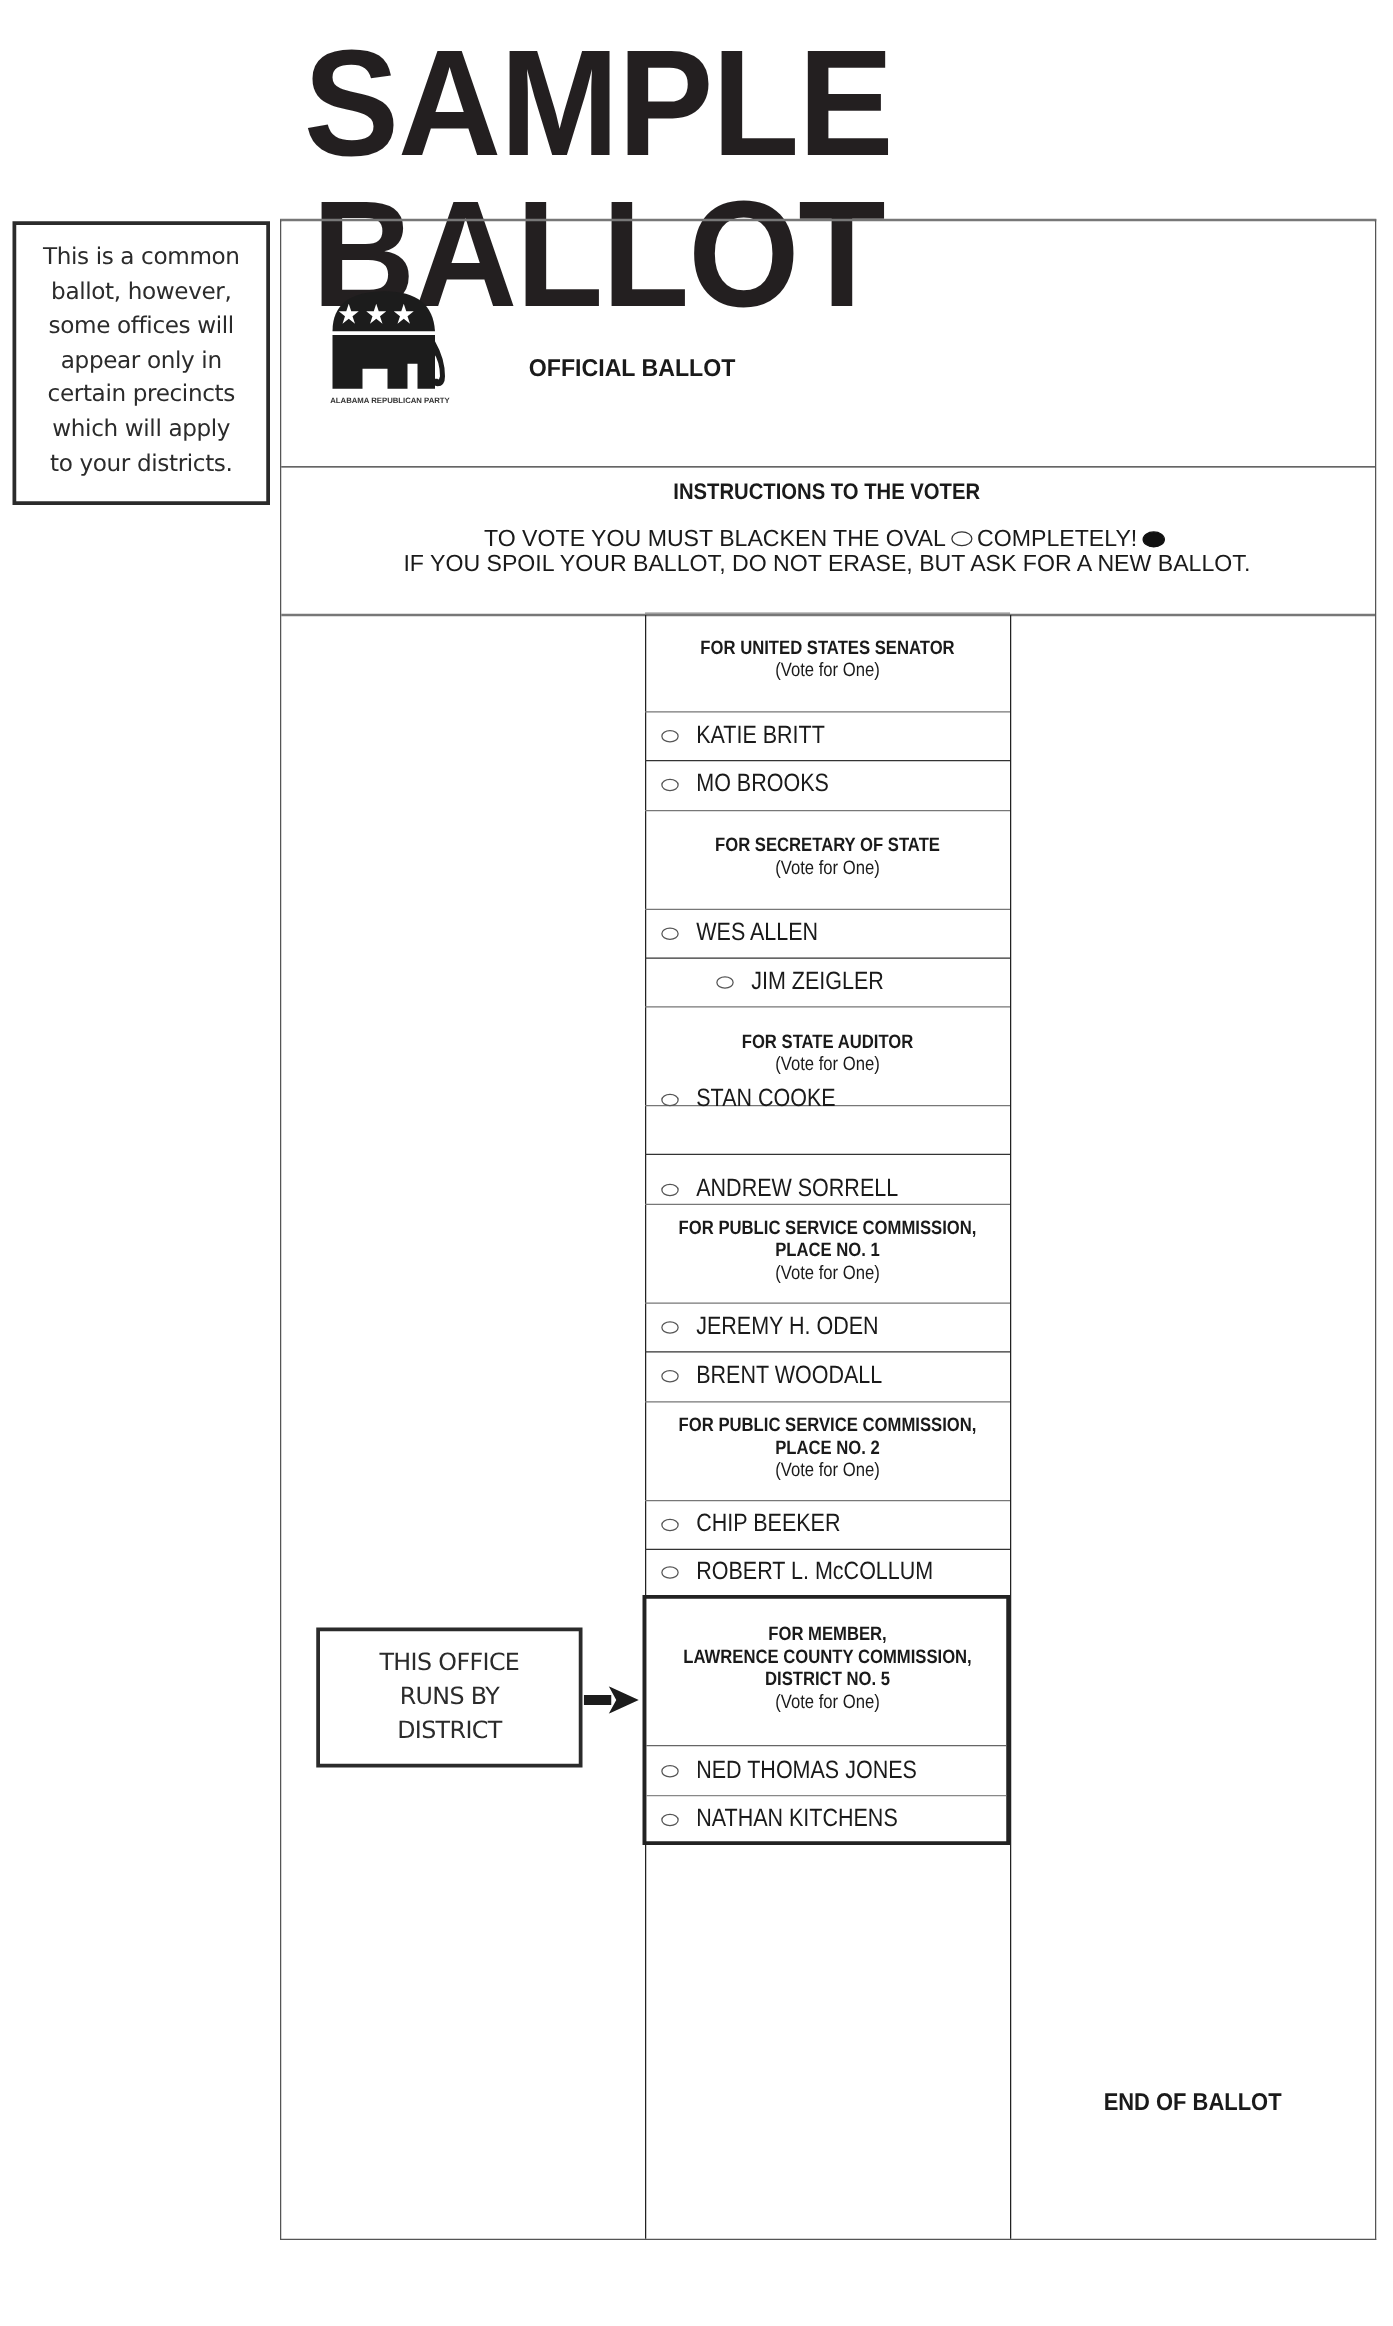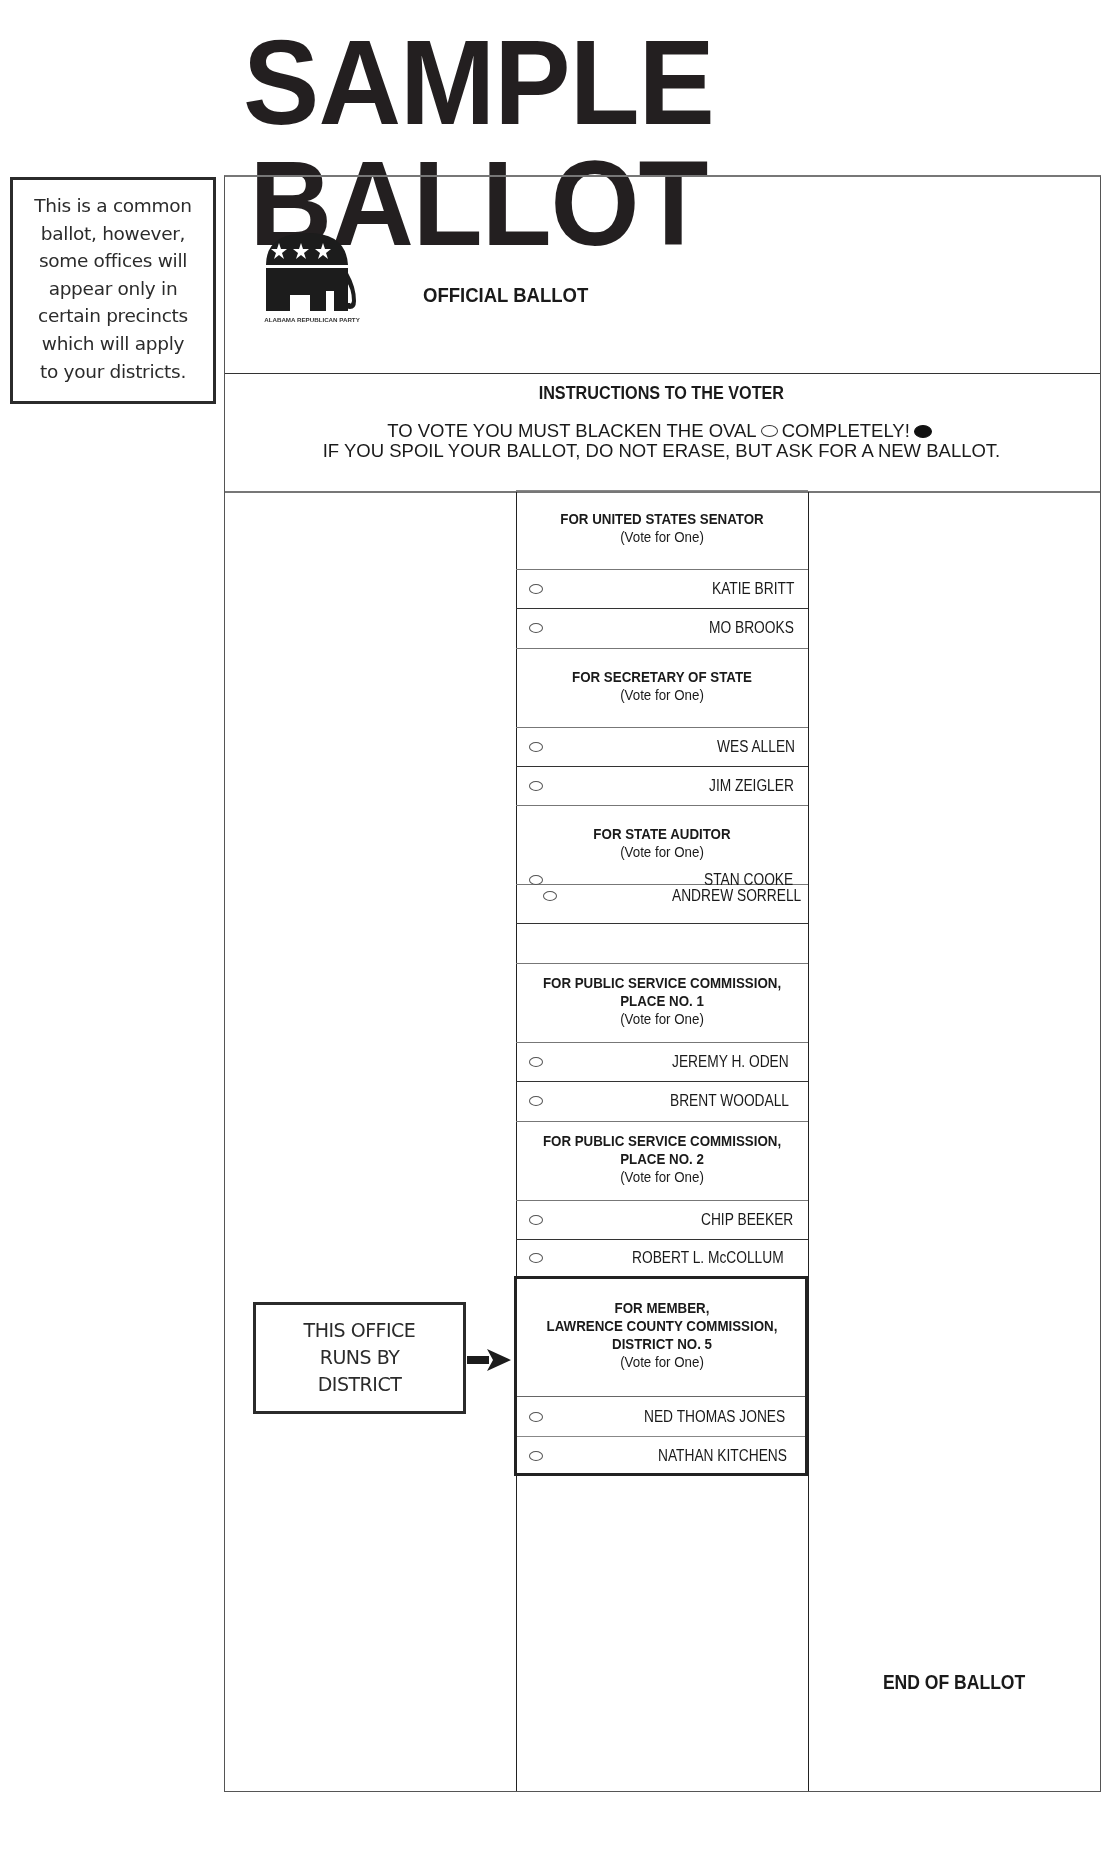--- a/index.html
+++ b/index.html
@@ -16,21 +16,21 @@
   #official { left:423px; top:284px; font-weight:bold; font-size:19.5px; transform:scaleX(0.95); transform-origin:left; white-space:nowrap; }
   #election { left:640px; top:262px; width:440px; text-align:center; font-weight:bold; font-size:20px; line-height:21px; }
   #instr-title { left:224px; width:875px; top:383px; text-align:center; font-weight:bold; font-size:18px; }
   #instr-title span, .cond { display:inline-block; transform:scaleX(0.9); }
   #instr-lines { left:224px; width:875px; top:421px; text-align:center; font-size:18.5px; line-height:20px; }
   .oval { display:inline-block; width:15px; height:10px; border:1.3px solid #333; border-radius:50%; vertical-align:middle; margin:0 4px; position:relative; top:-1px; }
   .oval.filled { background:#111; border-color:#111; width:16px; height:11px; }
   .contest-h { position:absolute; left:516px; width:292px; text-align:center; font-size:15.5px; line-height:18px; }
   .contest-h .t { font-weight:bold; display:block; transform:scaleX(0.86); white-space:nowrap; }
   .contest-h .v { display:block; transform:scaleX(0.86); }
-  .cand { position:absolute; left:516px; width:292px; height:39px; display:flex; align-items:center; font-size:16px;justify-content:space-between; }
+  .cand { position:absolute; left:516px; width:292px; height:39px; display:flex; align-items:center; font-size:20px; }
   .cand .c-oval { width:12px; height:8px; border:1.2px solid #555; border-radius:50%; margin-left:13px; margin-right:14px; flex:none; }
   .cand .c-name { display:inline-block; transform:scaleX(0.86); transform-origin:left; white-space:nowrap; }
   #district-box { left:514px; top:1276px; width:294px; height:200px; border:3px solid #222; box-sizing:border-box; }
   #callout { left:253px; top:1302px; width:213px; height:112px; border:3px solid #2b2b2b; box-sizing:border-box; font-family:"DejaVu Sans", sans-serif; font-size:19px; line-height:27px; color:#2b2b2b; text-align:center; padding-top:12px; }
   #callout div { letter-spacing:-0.5px; }
   #arrow { left:467px; top:1349px; width:46px; height:22px; }
   #end-ballot { left:808px; width:292px; top:1671px; text-align:center; font-weight:bold; font-size:19.5px; }
 </style>
 </head>
 <body>
@@ -99,37 +99,37 @@
 <div class="contest-h" style="top:668px;">
   <span class="t">FOR SECRETARY OF STATE</span>
   <span class="v">(Vote for One)</span>
 </div>
 <div class="hline abs" style="left:516px; width:292px; top:727px; border-top-color:#777;"></div>
 <div class="cand" style="top:727px;">
     <span class="c-oval"></span>
     <span class="c-name">WES ALLEN</span>
   </div>
 <div class="hline abs" style="left:516px; width:292px; top:766px;"></div>
-<div class="cand" style="top:766px;">
+<div class="cand" style="top:766px;margin-left:44px;">
     <span class="c-oval"></span>
     <span class="c-name">JIM ZEIGLER</span>
   </div>
 
 <div class="hline abs" style="left:516px; width:292px; top:805px; border-top-color:#777;"></div>
 <div class="contest-h" style="top:825px;">
   <span class="t">FOR STATE AUDITOR</span>
   <span class="v">(Vote for One)</span>
 </div>
 <div class="hline abs" style="left:516px; width:292px; top:884px; border-top-color:#777;"></div>
 <div class="cand" style="top:860px;">
     <span class="c-oval"></span>
     <span class="c-name">STAN COOKE</span>
   </div>
 <div class="hline abs" style="left:516px; width:292px; top:923px;"></div>
-<div class="cand" style="top:876px;margin-left:14px;">
+<div class="cand" style="top:932px;">
     <span class="c-oval"></span>
     <span class="c-name">ANDREW SORRELL</span>
   </div>
 
 <div class="hline abs" style="left:516px; width:292px; top:963px; border-top-color:#777;"></div>
 <div class="contest-h" style="top:974px;">
   <span class="t">FOR PUBLIC SERVICE COMMISSION,</span>
   <span class="t">PLACE NO. 1</span>
   <span class="v">(Vote for One)</span>
 </div>

